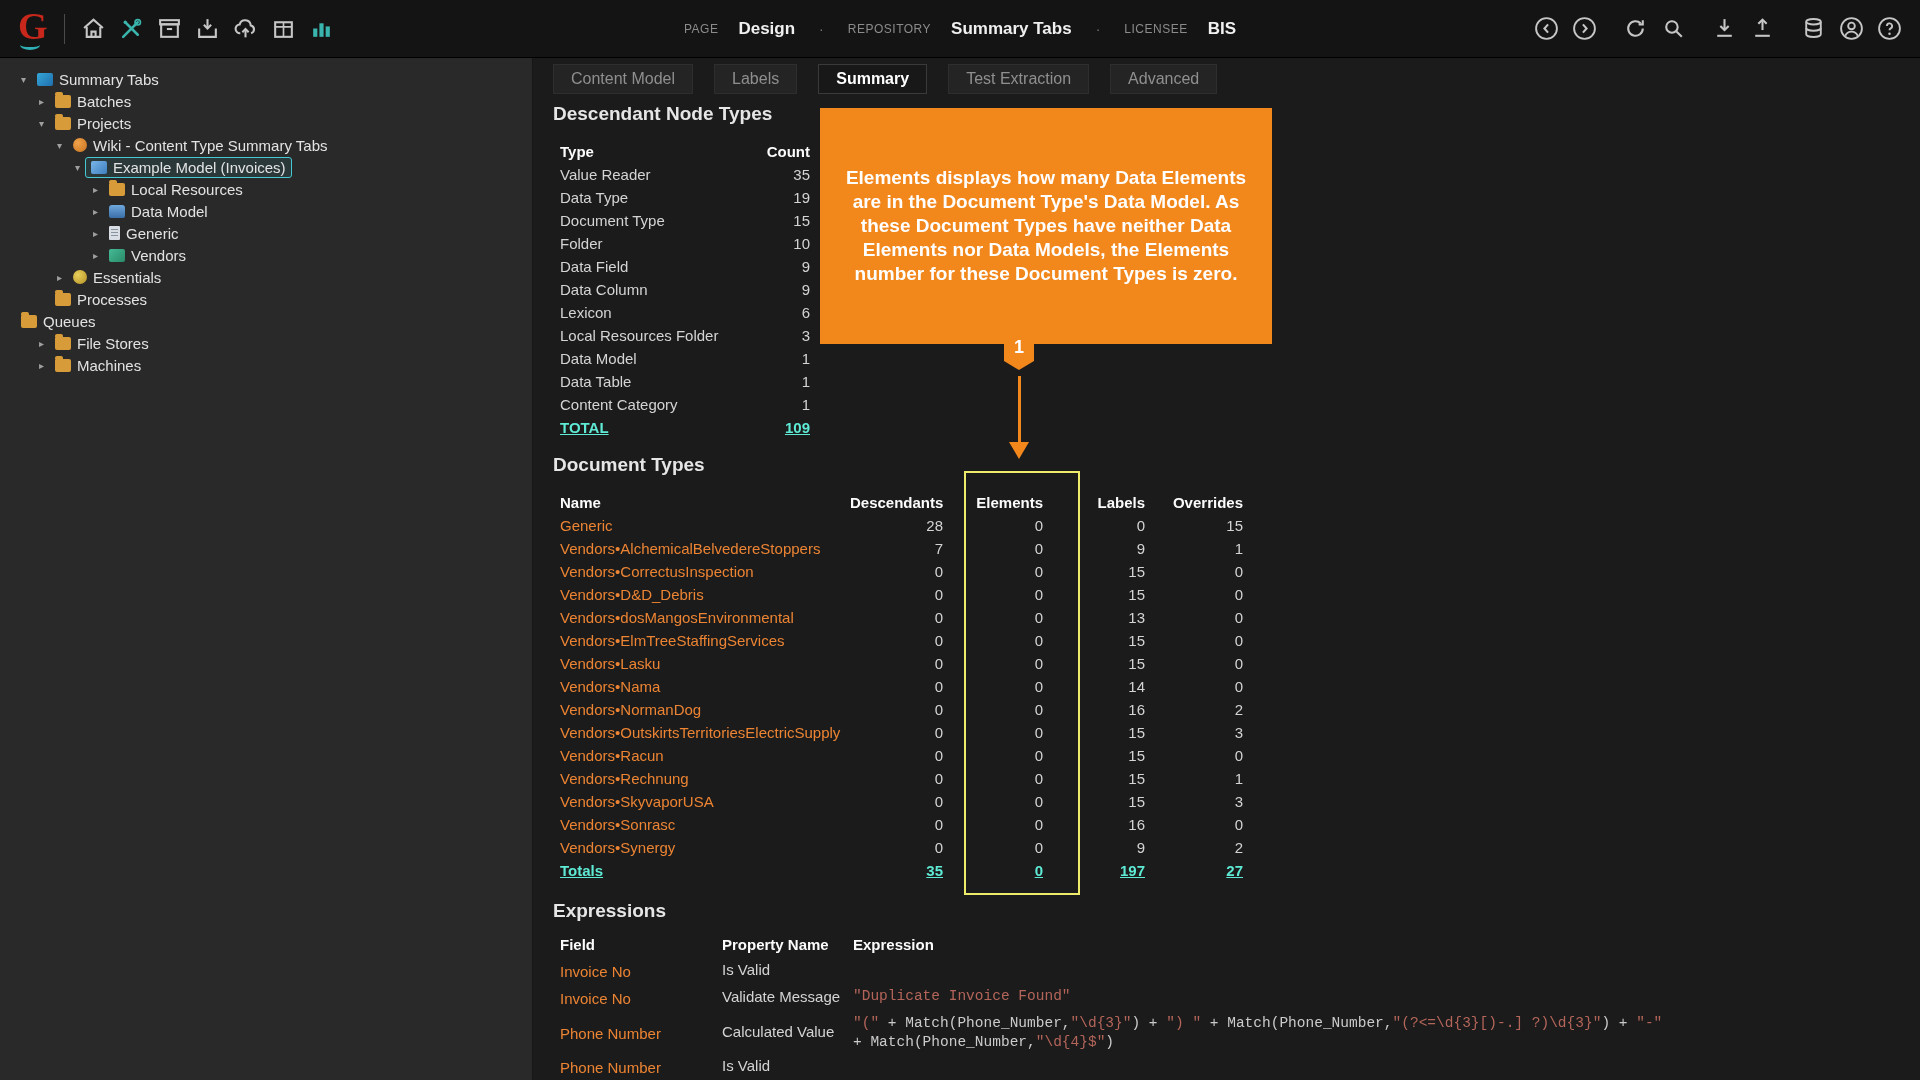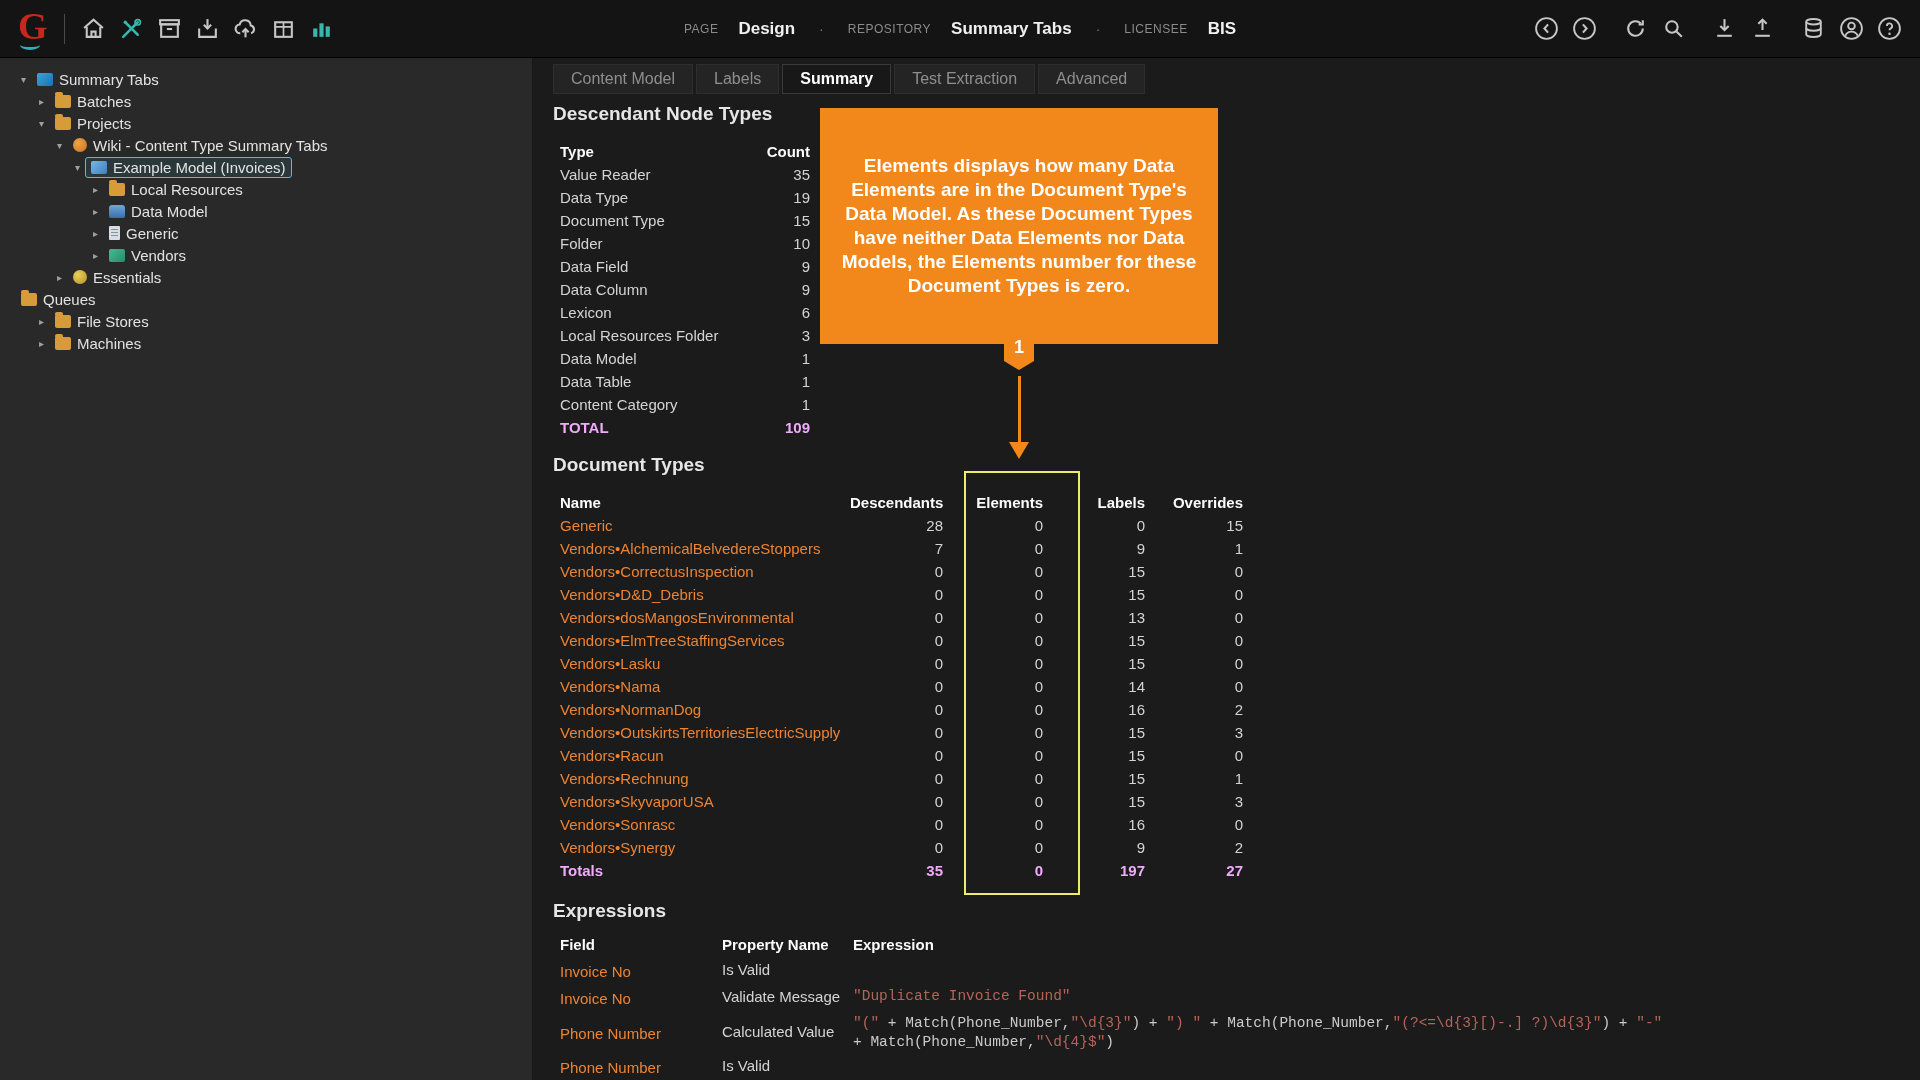--- a/index.html
+++ b/index.html
@@ -44,48 +44,48 @@
   .ticon-content-model { background:linear-gradient(135deg,#79b6e8,#3f7fc0); border-radius:2px; }
   .ticon-data-model { background:linear-gradient(180deg,#6fa8dc,#3a6ea8); border-radius:3px 3px 2px 2px; }
   .ticon-document { background:#d9dee4; width:11px; height:14px; border-radius:1px; }
   .ticon-document::before { content:''; position:absolute; top:3px; left:2px; width:7px; height:1px;
                             background:#8a93a0; box-shadow:0 3px 0 #8a93a0, 0 6px 0 #8a93a0; }
   .ticon-hierarchy { background:linear-gradient(135deg,#45bb95,#2a8a6a); border-radius:2px; }
   .ticon-essentials { background:radial-gradient(circle at 35% 35%, #e8cf5a, #b39025); border-radius:50%; width:14px; height:14px; }
 
   
   .main { position:absolute; top:58px; left:533px; right:0; bottom:0; background:#1b1b1b; overflow:hidden; }
-  .tab-bar { position:absolute; top:6px; left:20px; display:flex; gap:3px; z-index:2; }
+  .tab-bar { position:absolute; top:6px; left:20px; display:flex; gap:21px; z-index:2; }
   .tab { padding:5px 17px; font-size:16px; color:#8f8f8f; background:#242424; border:1px solid #2e2e2e; cursor:pointer; }
   .tab.active { color:#ffffff; background:#181818; font-weight:bold; border-color:#3a3a3a; }
 
   .sec { position:absolute; left:20px; }
   #sec-dnt { top:44px; }
   #sec-doctypes { top:395px; }
   #sec-expr { top:841px; }
   .sec-h { font-size:19px; font-weight:bold; color:#e6e6e6; height:24px; line-height:24px; }
 
   .t1 { display:grid; grid-template-columns:205px 45px; margin:14px 0 0 7px; }
   .t2 { display:grid; grid-template-columns:290px 93px 100px 102px 98px; margin:14px 0 0 7px; }
   .t3h { display:grid; grid-template-columns:162px 131px 820px; margin:10px 0 0 7px; }
   .erow { display:grid; grid-template-columns:162px 131px 820px; margin:4px 0 0 7px; align-items:center; }
 
   .c { height:23px; line-height:23px; font-size:15px; color:#d4d4d4; }
   .c.h { font-weight:bold; color:#fbfbfb; }
   .c.num { text-align:right; }
-  .c.b { font-weight:bold; color:#f0abfc; }
+  .c.b { font-weight:bold; color:#5eead4;text-decoration:underline; }
   .c.link { color:#ec8433; cursor:pointer; }
   .erow .c { height:auto; min-height:23px; }
   .prop { line-height:19px; }
   .expr { font-family:"Liberation Mono", monospace; font-size:14.5px; line-height:19px;
           color:#cbcbcb; white-space:pre-wrap; word-break:break-all; }
   .expr .str { color:#b4655a; }
 
   
-  .callout { position:absolute; left:287px; top:50px; width:398px; height:236px; background:#f2871c;
+  .callout { position:absolute; left:287px; top:50px; width:452px; height:236px; background:#f2871c;
              color:#fff; font-weight:bold; font-size:19px; line-height:24px; text-align:center;
              display:flex; align-items:center; justify-content:center; padding:10px 18px; z-index:5; }
   .marker { position:absolute; left:471px; top:275px; width:30px; height:28px; background:#f2871c;
             color:#fff; font-weight:bold; font-size:18px; display:flex; align-items:center;
             justify-content:center; z-index:5; }
   .marker::after { content:''; position:absolute; top:28px; left:50%; transform:translateX(-50%);
                    border-left:15px solid transparent; border-right:15px solid transparent;
                    border-top:9px solid #f2871c; }
   .arrow-shaft { position:absolute; left:485px; top:318px; width:3px; height:66px; background:#f2871c; z-index:5; }
   .arrow-head { position:absolute; left:476px; top:384px; width:0; height:0;
@@ -297,20 +297,27 @@
           <span class="labelbox">
             <span class="ticon ticon-hierarchy"></span>
             <span class="tlabel">Vendors</span>
           </span>
         </div>
         <div class="trow" style="padding-left: 52px;">
           <span class="tarrow">▸</span>
           <span class="labelbox">
             <span class="ticon ticon-essentials"></span>
             <span class="tlabel">Essentials</span>
+          </span>
+        </div>
+        <div class="trow" style="padding-left: 34px;">
+          <span class="tarrow"></span>
+          <span class="labelbox">
+            <span class="ticon ticon-folder"></span>
+            <span class="tlabel">Processes</span>
           </span>
         </div>
         <div class="trow" style="">
           <span class="tarrow"></span>
           <span class="labelbox">
             <span class="ticon ticon-folder"></span>
             <span class="tlabel">Queues</span>
           </span>
         </div>
         <div class="trow" style="padding-left: 34px;">

